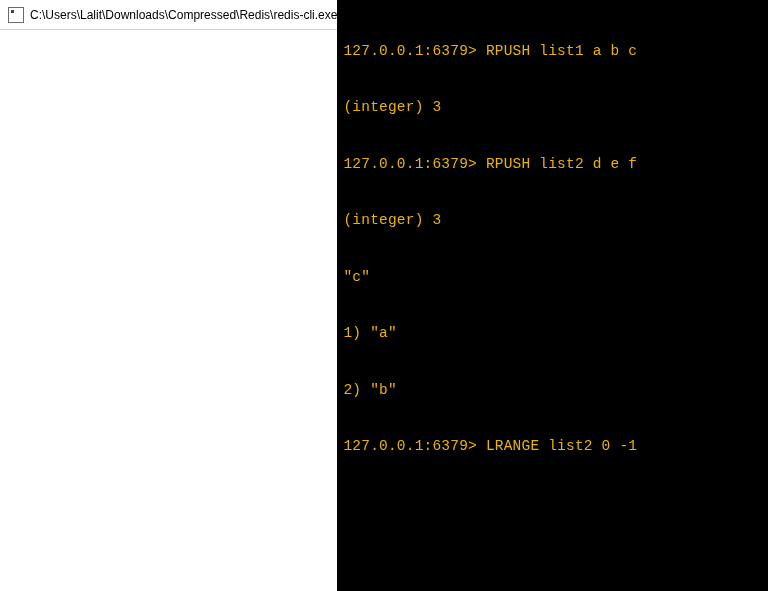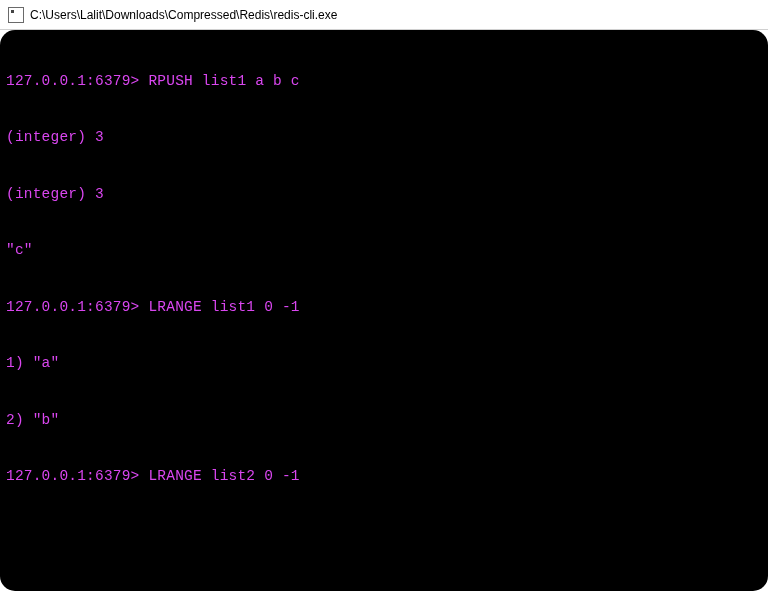--- a/index.html
+++ b/index.html
@@ -7,21 +7,21 @@
       width: 768px;
       height: 591px;
       background: #fff;
       font-family: "Consolas", "Courier New", monospace;
       overflow: hidden;
     }
     .window {
       width: 768px;
       height: 591px;
       display: flex;
-      flex-direction: column;
+      flex-direction: row;
     }
     .titlebar {
       height: 30px;
       background: #ffffff;
       border-bottom: 1px solid #d0d0d0;
       display: flex;
       align-items: center;
       padding-left: 8px;
       font-family: "Segoe UI", Tahoma, sans-serif;
       font-size: 12px;
@@ -38,45 +38,44 @@
     .titlebar .app-icon::before {
       content: "";
       position: absolute;
       left: 2px; top: 2px;
       width: 3px; height: 3px;
       background: #444;
     }
     .terminal {
       flex: 1;
       background: #000;
-      color: #d946ef;
+      color: #eab308;
       font-size: 14.5px;
       line-height: 1.3;
       padding: 4px 6px;
       white-space: pre;
       overflow: hidden;
       letter-spacing: 0.2px;
-      border-radius: 15px;
     }
     .line { display: block; }
   </style>
 </head>
 <body>
 
 <div class="window">
   <div class="titlebar">
     <span class="app-icon"></span>
     <span>C:\Users\Lalit\Downloads\Compressed\Redis\redis-cli.exe</span>
   </div>
   <div class="terminal">
     <span class="line">127.0.0.1:6379&gt; RPUSH list1 a b c</span>
     <span class="line">(integer) 3</span>
+    <span class="line">127.0.0.1:6379&gt; RPUSH list2 d e f</span>
     <span class="line">(integer) 3</span>
     <span class="line">"c"</span>
-    <span class="line">127.0.0.1:6379&gt; LRANGE list1 0 -1</span>
     <span class="line">1) "a"</span>
     <span class="line">2) "b"</span>
     <span class="line">127.0.0.1:6379&gt; LRANGE list2 0 -1</span>
     
     
     
     
     
     
     

